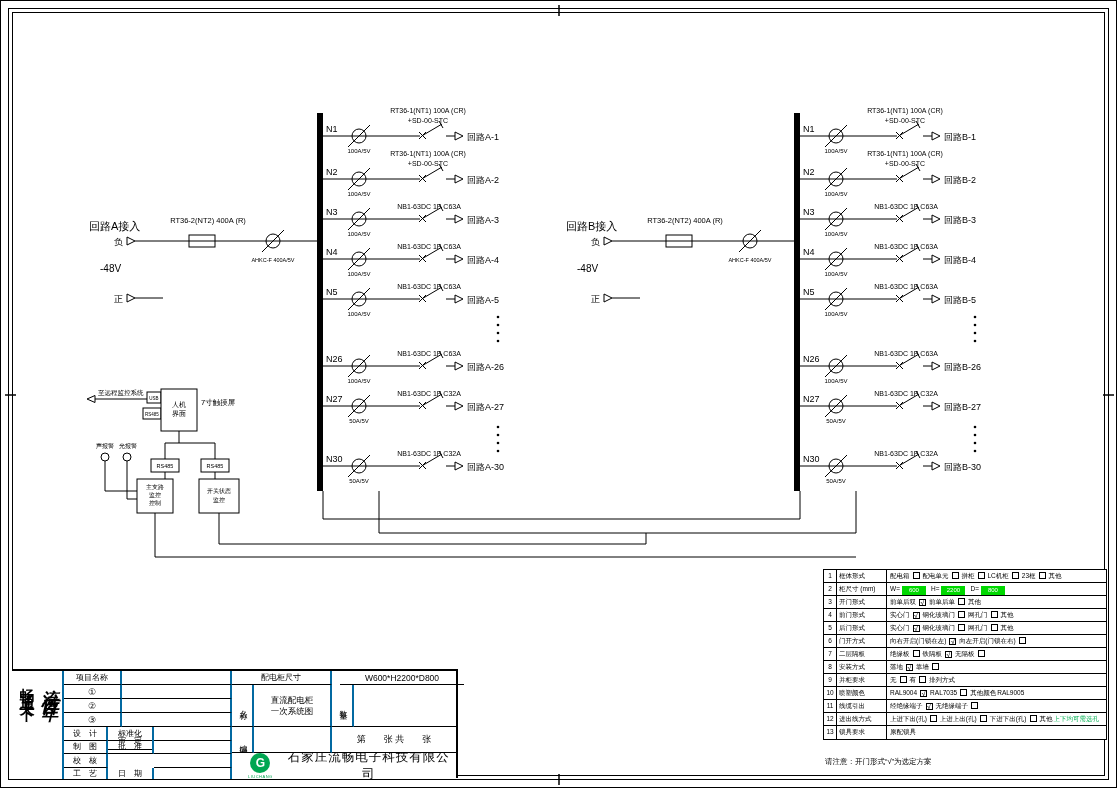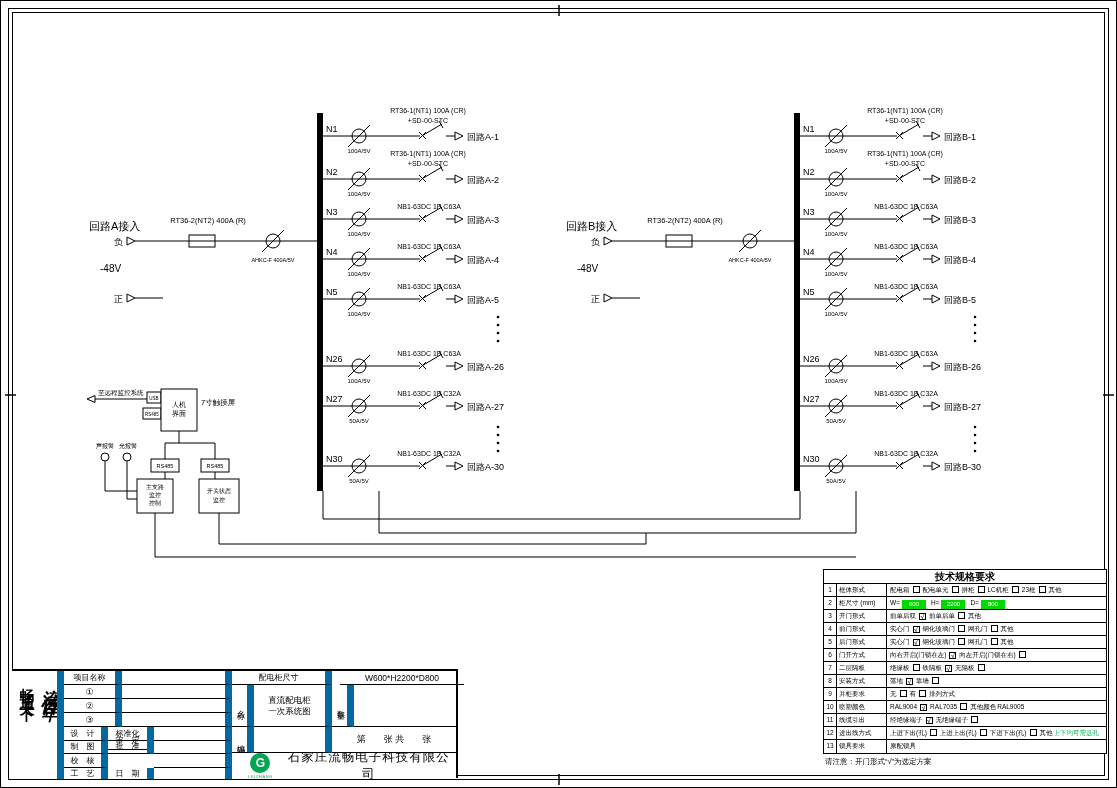--- a/index.html
+++ b/index.html
@@ -9,21 +9,21 @@
   .frame-inner{position:absolute;left:11px;top:11px;right:11px;bottom:11px;border:1.5px solid #000}
   #schem{position:absolute;left:0;top:0}
   #schem text{font-family:"Liberation Sans",sans-serif;fill:#000;stroke:none}
   #schem line{stroke:#000}
   #schem path.w{stroke:#000;fill:none}
 
   #bignote{position:absolute;left:858px;top:536px;font-size:13px;letter-spacing:1px}
 
   
   #titleblock{position:absolute;left:11px;top:668px;width:446px;height:109px;border-top:2px solid #000;border-right:2px solid #000;background:#fff}
-  .tb{position:absolute;border-right:7px solid #0369a1;border-bottom:1px solid #000;font-size:8px;display:flex;align-items:center;justify-content:center;overflow:hidden;text-align:center}
+  .tb{position:absolute;border-right:2px solid #0369a1;border-bottom:1px solid #000;font-size:8px;display:flex;align-items:center;justify-content:center;overflow:hidden;text-align:center}
   .tb.nbr{border-right:none}
   .tb.nbb{border-bottom:none}
   .tb.num{font-size:9px}
   .vert{writing-mode:vertical-rl;text-orientation:upright;letter-spacing:2px}
   .col{display:flex;flex-direction:column;align-items:center;justify-content:center;gap:1px;line-height:1.2}
   .slogan{position:absolute;top:5px;writing-mode:vertical-rl;text-orientation:upright;font-family:"DejaVu Serif",serif;font-weight:bold;letter-spacing:7px}
   .slogan.script{font-style:italic;letter-spacing:5px}
   .company-row{justify-content:flex-start;padding-left:16px;gap:9px}
   .logo-wrap{display:flex;flex-direction:column;align-items:center;gap:1px}
   .logo-circle{width:20px;height:20px;border-radius:50%;background:#00a651;color:#fff;font-weight:bold;font-size:12px;display:flex;align-items:center;justify-content:center}
@@ -406,21 +406,20 @@
         <div class="logo-circle">
             <span>G</span>
           </div>
         <div class="logo-sub">LIUCHANG</div>
       </div>
       <div class="company-name">石家庄流畅电子科技有限公司</div>
     </div>
   </div>
 
   <div id="spectable">
-    <div class="spec-title">技术规格要求</div>
     <div id="specrows">
         <div class="spec-row">
           <div class="sc-num">1</div>
           <div class="sc-label">框体形式</div>
           <div class="sc-content"><span class="sc-text">配电箱</span><span class="cb"></span><span class="sc-text">配电单元</span><span class="cb"></span><span class="sc-text">拼柜</span><span class="cb"></span><span class="sc-text">LC机柜</span><span class="cb"></span><span class="sc-text">23框</span><span class="cb"></span><span class="sc-text">其他</span></div>
         </div>
         <div class="spec-row">
           <div class="sc-num">2</div>
           <div class="sc-label">柜尺寸 (mm)</div>
           <div class="sc-content"><span class="sc-text">W=</span><span class="gb">600</span><span class="sc-text">H=</span><span class="gb">2200</span><span class="sc-text">D=</span><span class="gb">800</span></div>

